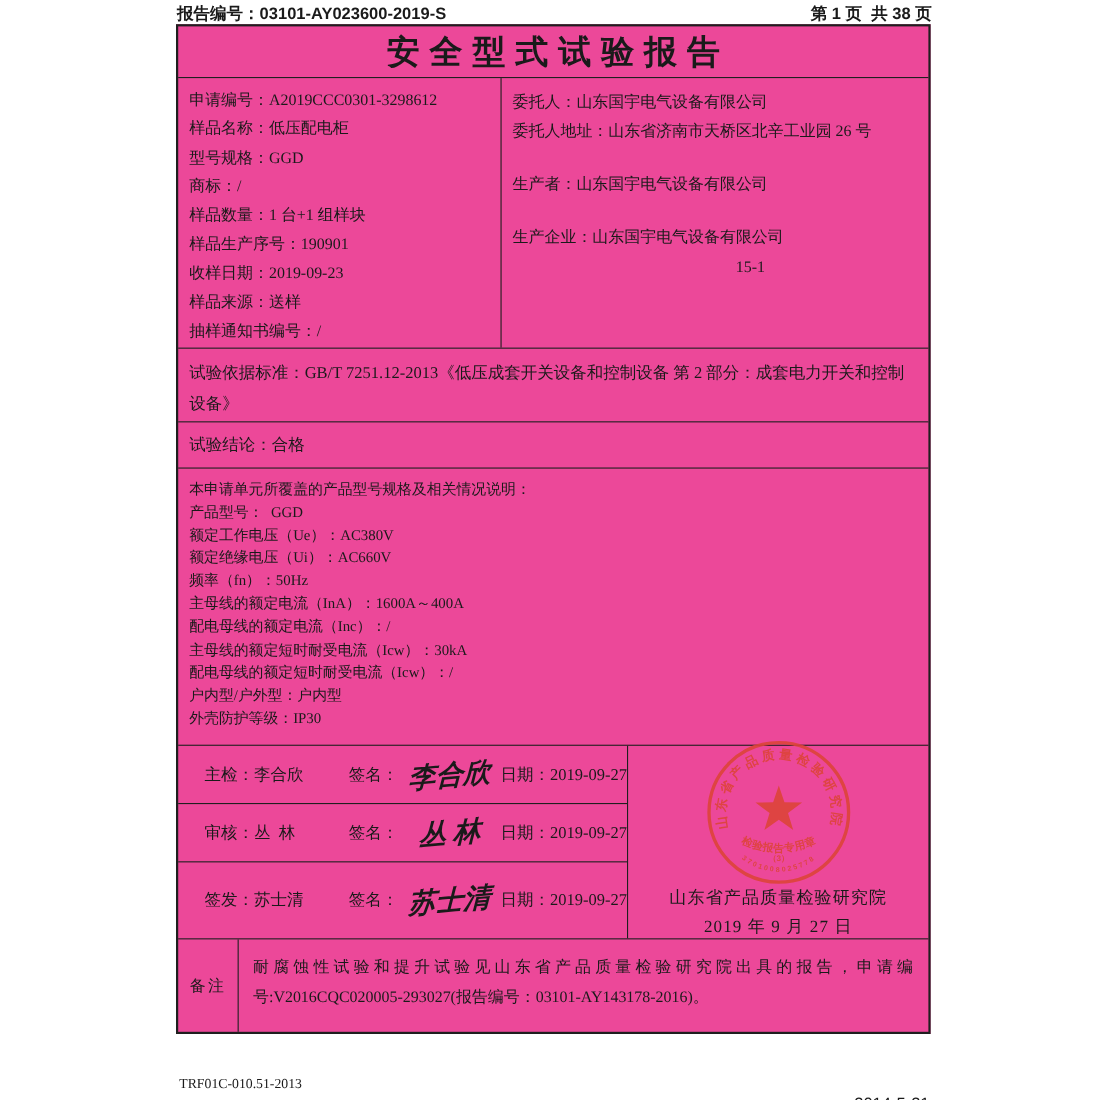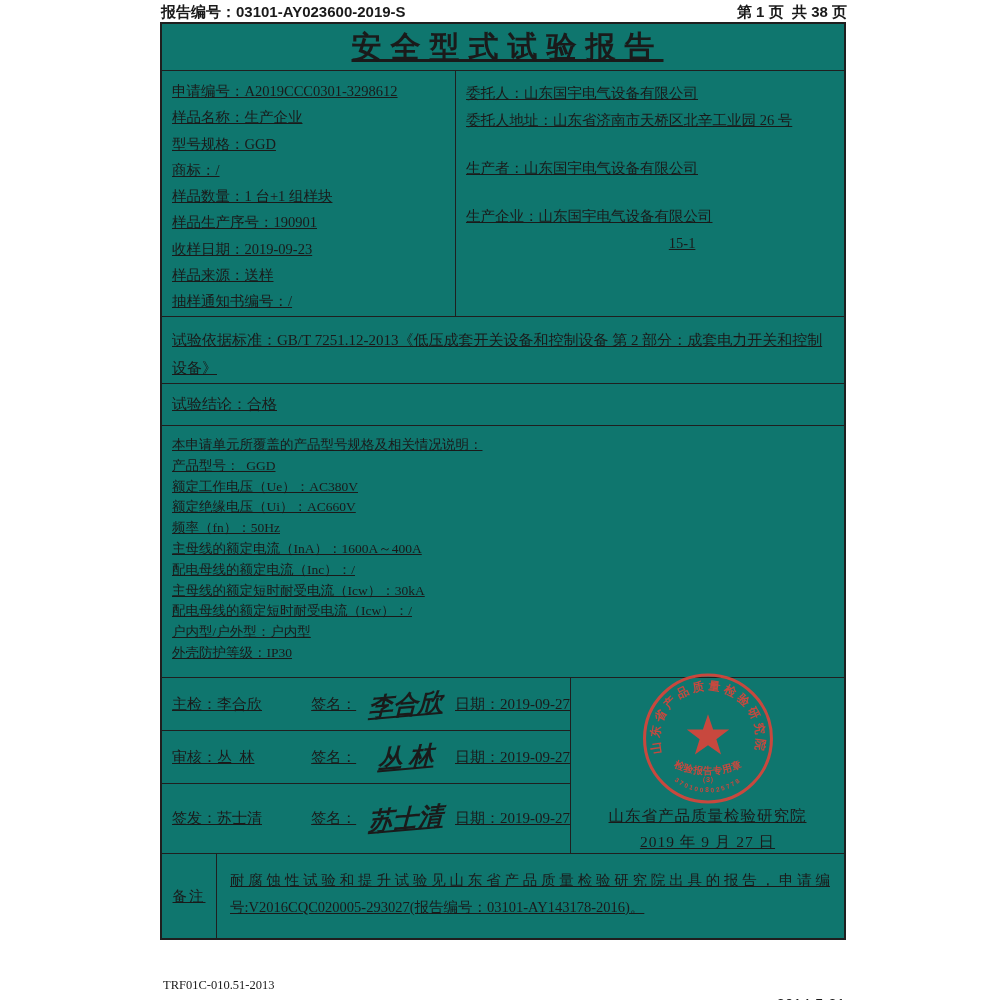--- a/index.html
+++ b/index.html
@@ -12,21 +12,21 @@
   
   .doc-header{
     position:absolute;top:3px;left:161px;width:686px;
     display:flex;justify-content:space-between;align-items:flex-start;
     font-family:"Liberation Sans","DejaVu Sans",sans-serif;
     font-weight:bold;font-size:15px;white-space:pre;
   }
   
   .sheet{
     position:absolute;left:160px;top:22px;width:686px;
-    border:2px solid #1f1f1f;box-sizing:border-box;background:#0f766e;text-decoration:underline;
+    border:2px solid #1f1f1f;box-sizing:border-box;background:#ec4899;
   }
   .row{box-sizing:border-box;border-bottom:1.5px solid #1f1f1f;}
   .title-row{
     height:47px;display:flex;align-items:center;justify-content:center;
     font-size:30px;letter-spacing:9px;font-weight:bold;text-indent:9px;
   }
   .info-row{display:flex;height:246px;}
   .cell-left{
     width:294px;border-right:1.5px solid #1f1f1f;box-sizing:border-box;
     padding:7px 6px 0 10px;font-size:14.5px;
@@ -37,21 +37,21 @@
   .grp{margin-bottom:21px;}
   .grp:last-child{margin-bottom:0;}
   .ln-center{text-align:right;width:62%;line-height:26px;}
   .standard-row{height:67px;padding:9px 12px 0 10px;font-size:15px;line-height:28px;}
   .conclusion-row{height:42px;display:flex;align-items:center;padding-left:10px;font-size:15px;}
   .coverage-row{height:252px;padding:9px 10px 0 10px;font-size:13.5px;}
   .coverage-row .ln{line-height:20.8px;white-space:pre-wrap;}
   .sig-section{display:flex;height:176px;border-bottom:1.5px solid #1f1f1f;box-sizing:border-box;}
   .sig-left{width:409px;border-right:1.5px solid #1f1f1f;box-sizing:border-box;display:flex;flex-direction:column;}
   .sig-row{
-    display:flex;align-items:center;padding-left:10px;font-size:15px;
+    display:flex;align-items:center;padding-left:24px;font-size:15px;
     border-bottom:1.5px solid #1f1f1f;flex:0 0 53px;box-sizing:border-box;white-space:pre;
   }
   .sig-row:last-child{border-bottom:none;flex:1;}
   .sig-who{width:152px;display:inline-block;}
   .autograph{
     font-style:italic;font-weight:bold;font-size:25px;
     display:inline-block;width:108px;text-align:center;
     transform:rotate(-5deg) skewX(-6deg);white-space:pre;
   }
   .stamp-cell{flex:1;position:relative;display:flex;flex-direction:column;align-items:center;}
@@ -83,21 +83,21 @@
   <span>第 1 页  共 38 页</span>
 </div>
 
 <div class="sheet">
 
   <div class="row title-row">安全型式试验报告</div>
 
   <div class="row info-row">
     <div class="cell-left">
       <div class="ln">申请编号：A2019CCC0301-3298612</div>
-      <div class="ln">样品名称：生产企业</div>
+      <div class="ln">样品名称：低压配电柜</div>
       <div class="ln">型号规格：GGD</div>
       <div class="ln">商标：/</div>
       <div class="ln">样品数量：1 台+1 组样块</div>
       <div class="ln">样品生产序号：190901</div>
       <div class="ln">收样日期：2019-09-23</div>
       <div class="ln">样品来源：送样</div>
       <div class="ln">抽样通知书编号：/</div>
     </div>
     <div class="cell-right">
       <div class="grp">

